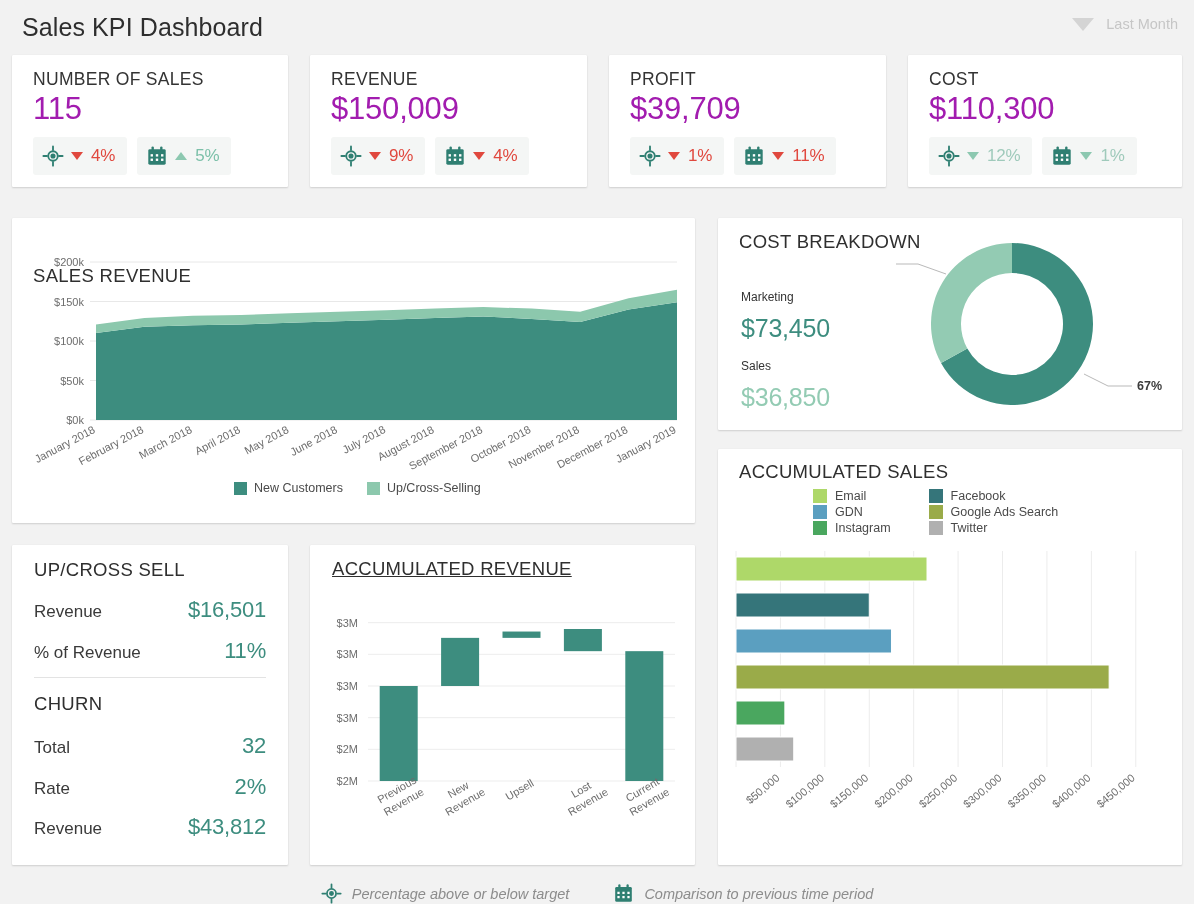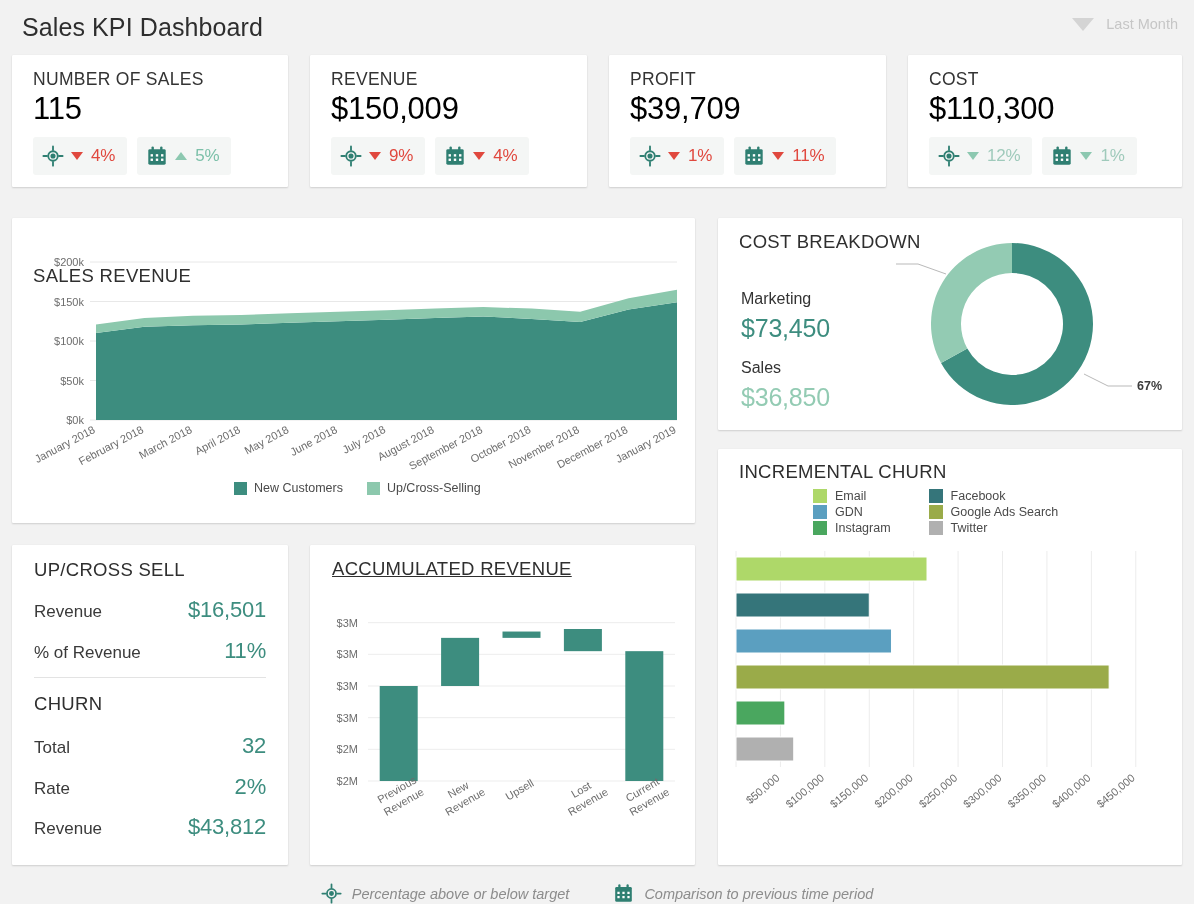--- a/index.html
+++ b/index.html
@@ -36,21 +36,21 @@
   }
 
   
   .kpi { height: 132px; }
   .kpi-title {
     position: absolute; left: 21px; top: 14px;
     font-size: 17.5px; color: #333; letter-spacing: .3px; font-weight: 400;
   }
   .kpi-value {
     position: absolute; left: 21px; top: 36px;
-    font-size: 31px; color: #000000; font-weight: 400; letter-spacing: -.2px;
+    font-size: 31px; color: #a21caf; font-weight: 400; letter-spacing: -.2px;
   }
   .kpi-badges {
     position: absolute; left: 21px; top: 82px;
     display: flex; gap: 10px;
   }
   .badge {
     display: flex; align-items: center; gap: 7px;
     background: #f4f6f5; border-radius: 3px;
     padding: 6px 12px 6px 9px; height: 38px;
   }
@@ -85,21 +85,21 @@
   .axis-lbl-rot { font-size: 11px; fill: #6d6d6d; }
   .legend-row {
     position: absolute; display: flex; gap: 24px; align-items: center;
     font-size: 12.5px; color: #4a4a4a;
   }
   .legend-item { display: flex; align-items: center; gap: 7px; }
   .swatch { width: 13px; height: 13px; display: inline-block; }
 
   
   #card-cost-breakdown { left: 718px; top: 218px; width: 464px; height: 212px; }
-  .cb-label { position: absolute; font-size: 16px; color: #333; }
+  .cb-label { position: absolute; font-size: 12px; color: #333; }
   .cb-value { position: absolute; font-size: 25px; letter-spacing: -.2px; }
 
   
   #card-incremental { left: 718px; top: 449px; width: 464px; height: 416px; }
   .inc-legend {
     position: absolute; left: 95px; top: 40px;
     display: grid; grid-template-columns: auto auto; column-gap: 38px; row-gap: 2px;
     font-size: 12.5px; color: #4a4a4a;
   }
   .inc-legend .legend-item { gap: 8px; }
@@ -359,21 +359,21 @@
         <path d="M 118 17 A 81 81 0 1 1 47.019158916447054 137.02204760223893 L 73.30835931776295 122.56943737918748 A 51 51 0 1 0 118 47 Z" fill="#3d8d7f"></path>
         <path d="M 47.019158916447054 137.02204760223893 A 81 81 0 0 1 117.99999999999999 17 L 117.99999999999999 47 A 51 51 0 0 0 73.30835931776295 122.56943737918748 Z" fill="#93cbb3"></path>
         <path d="M 52 48 L 24 38 L 2 38" fill="none" stroke="#b9b9b9" stroke-width="1"></path>
         <text x="-4" y="42" text-anchor="end" font-size="12.5" fill="#3c3c3c" font-weight="bold">33%</text>
         <path d="M 190 148 L 214 160 L 238 160" fill="none" stroke="#b9b9b9" stroke-width="1"></path>
         <text x="243" y="164" text-anchor="start" font-size="12.5" fill="#3c3c3c" font-weight="bold">67%</text>
       </svg>
   </div>
 
   <div class="card" id="card-incremental">
-    <div class="panel-title" style="left:21px; top:12px;">INCREMENTAL CHURN</div>
+    <div class="panel-title" style="left:21px; top:12px;">ACCUMULATED SALES</div>
     <div class="inc-legend">
       <span class="legend-item">
         <span class="swatch" style="background:#aed869"></span>
         <span>Email</span>
       </span>
       <span class="legend-item">
         <span class="swatch" style="background:#35757a"></span>
         <span>Facebook</span>
       </span>
       <span class="legend-item">

